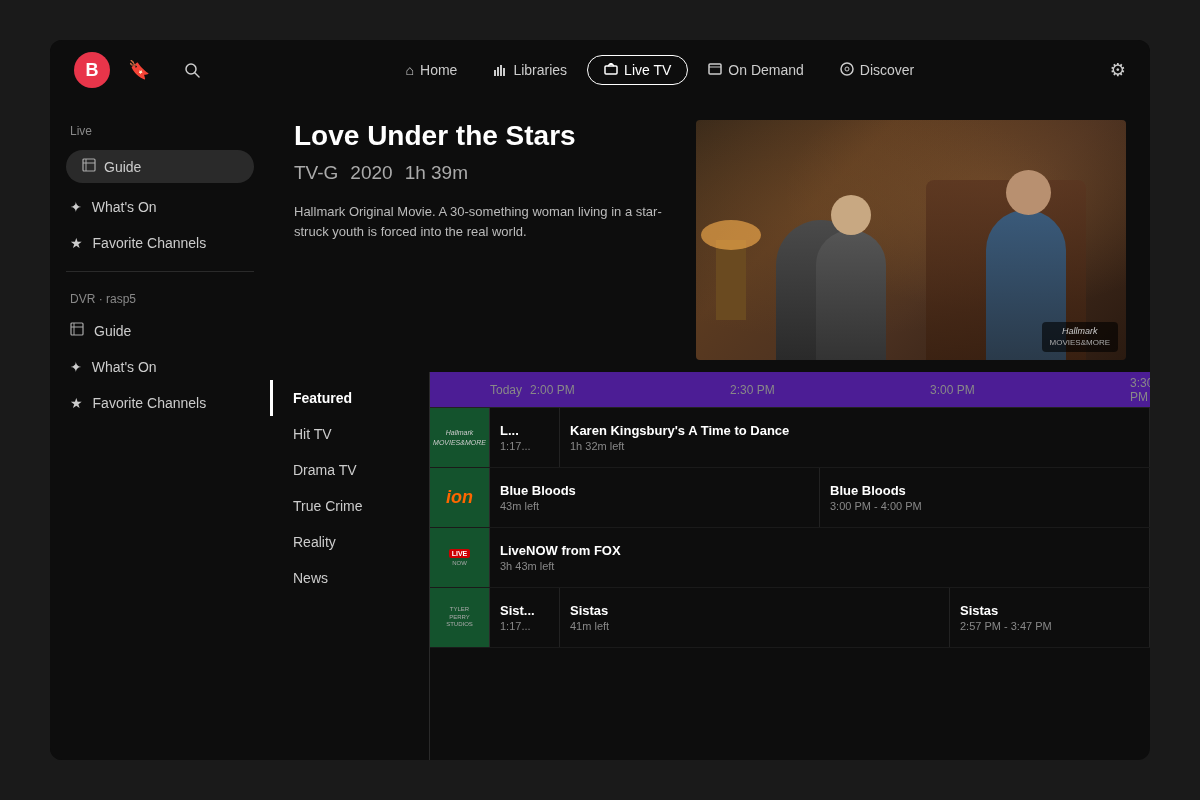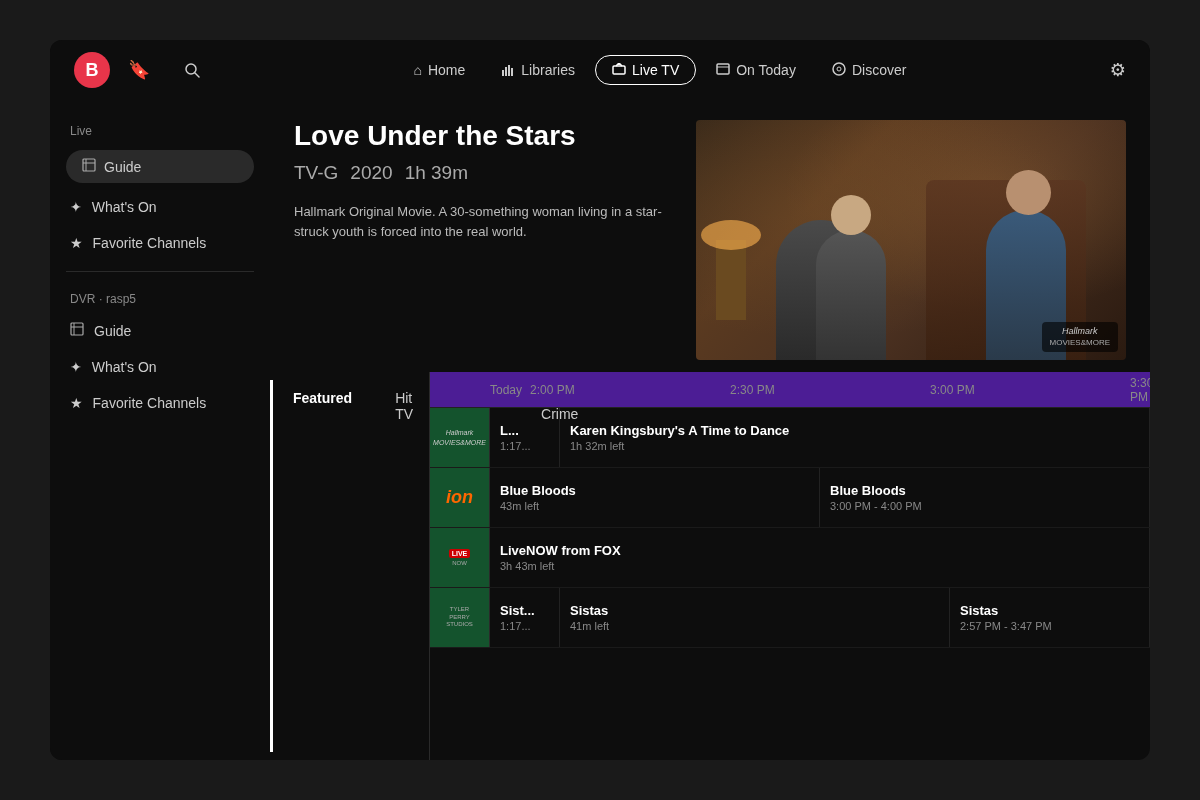--- a/index.html
+++ b/index.html
@@ -215,21 +215,21 @@
       flex: 1;
       display: flex;
       overflow: hidden;
     }
 
     
     .category-list {
       width: 160px;
       flex-shrink: 0;
       display: flex;
-      flex-direction: row;
+      flex-direction: column;
       padding: 8px 0;
       border-right: 1px solid #2a2a2a;
     }
     .category-item {
       padding: 10px 20px;
       font-size: 14px;
       color: #ccc;
       cursor: pointer;
       border-left: 3px solid transparent;
     }
@@ -370,21 +370,21 @@
         </span>
         <span>Live TV</span>
       </div>
       <div class="nav-item">
         <span class="nav-icon">
           <svg width="14" height="12" viewBox="0 0 14 12" fill="none">
             <rect x="1" y="1" width="12" height="10" rx="1" stroke="#ccc" stroke-width="1.5"></rect>
             <line x1="1" y1="4" x2="13" y2="4" stroke="#ccc" stroke-width="1"></line>
           </svg>
         </span>
-        <span>On Today</span>
+        <span>On Demand</span>
       </div>
       <div class="nav-item">
         <span class="nav-icon">
           <svg width="14" height="14" viewBox="0 0 14 14" fill="none">
             <circle cx="7" cy="7" r="6" stroke="#ccc" stroke-width="1.5"></circle>
             <circle cx="7" cy="7" r="2" stroke="#ccc" stroke-width="1"></circle>
           </svg>
         </span>
         <span>Discover</span>
       </div>

